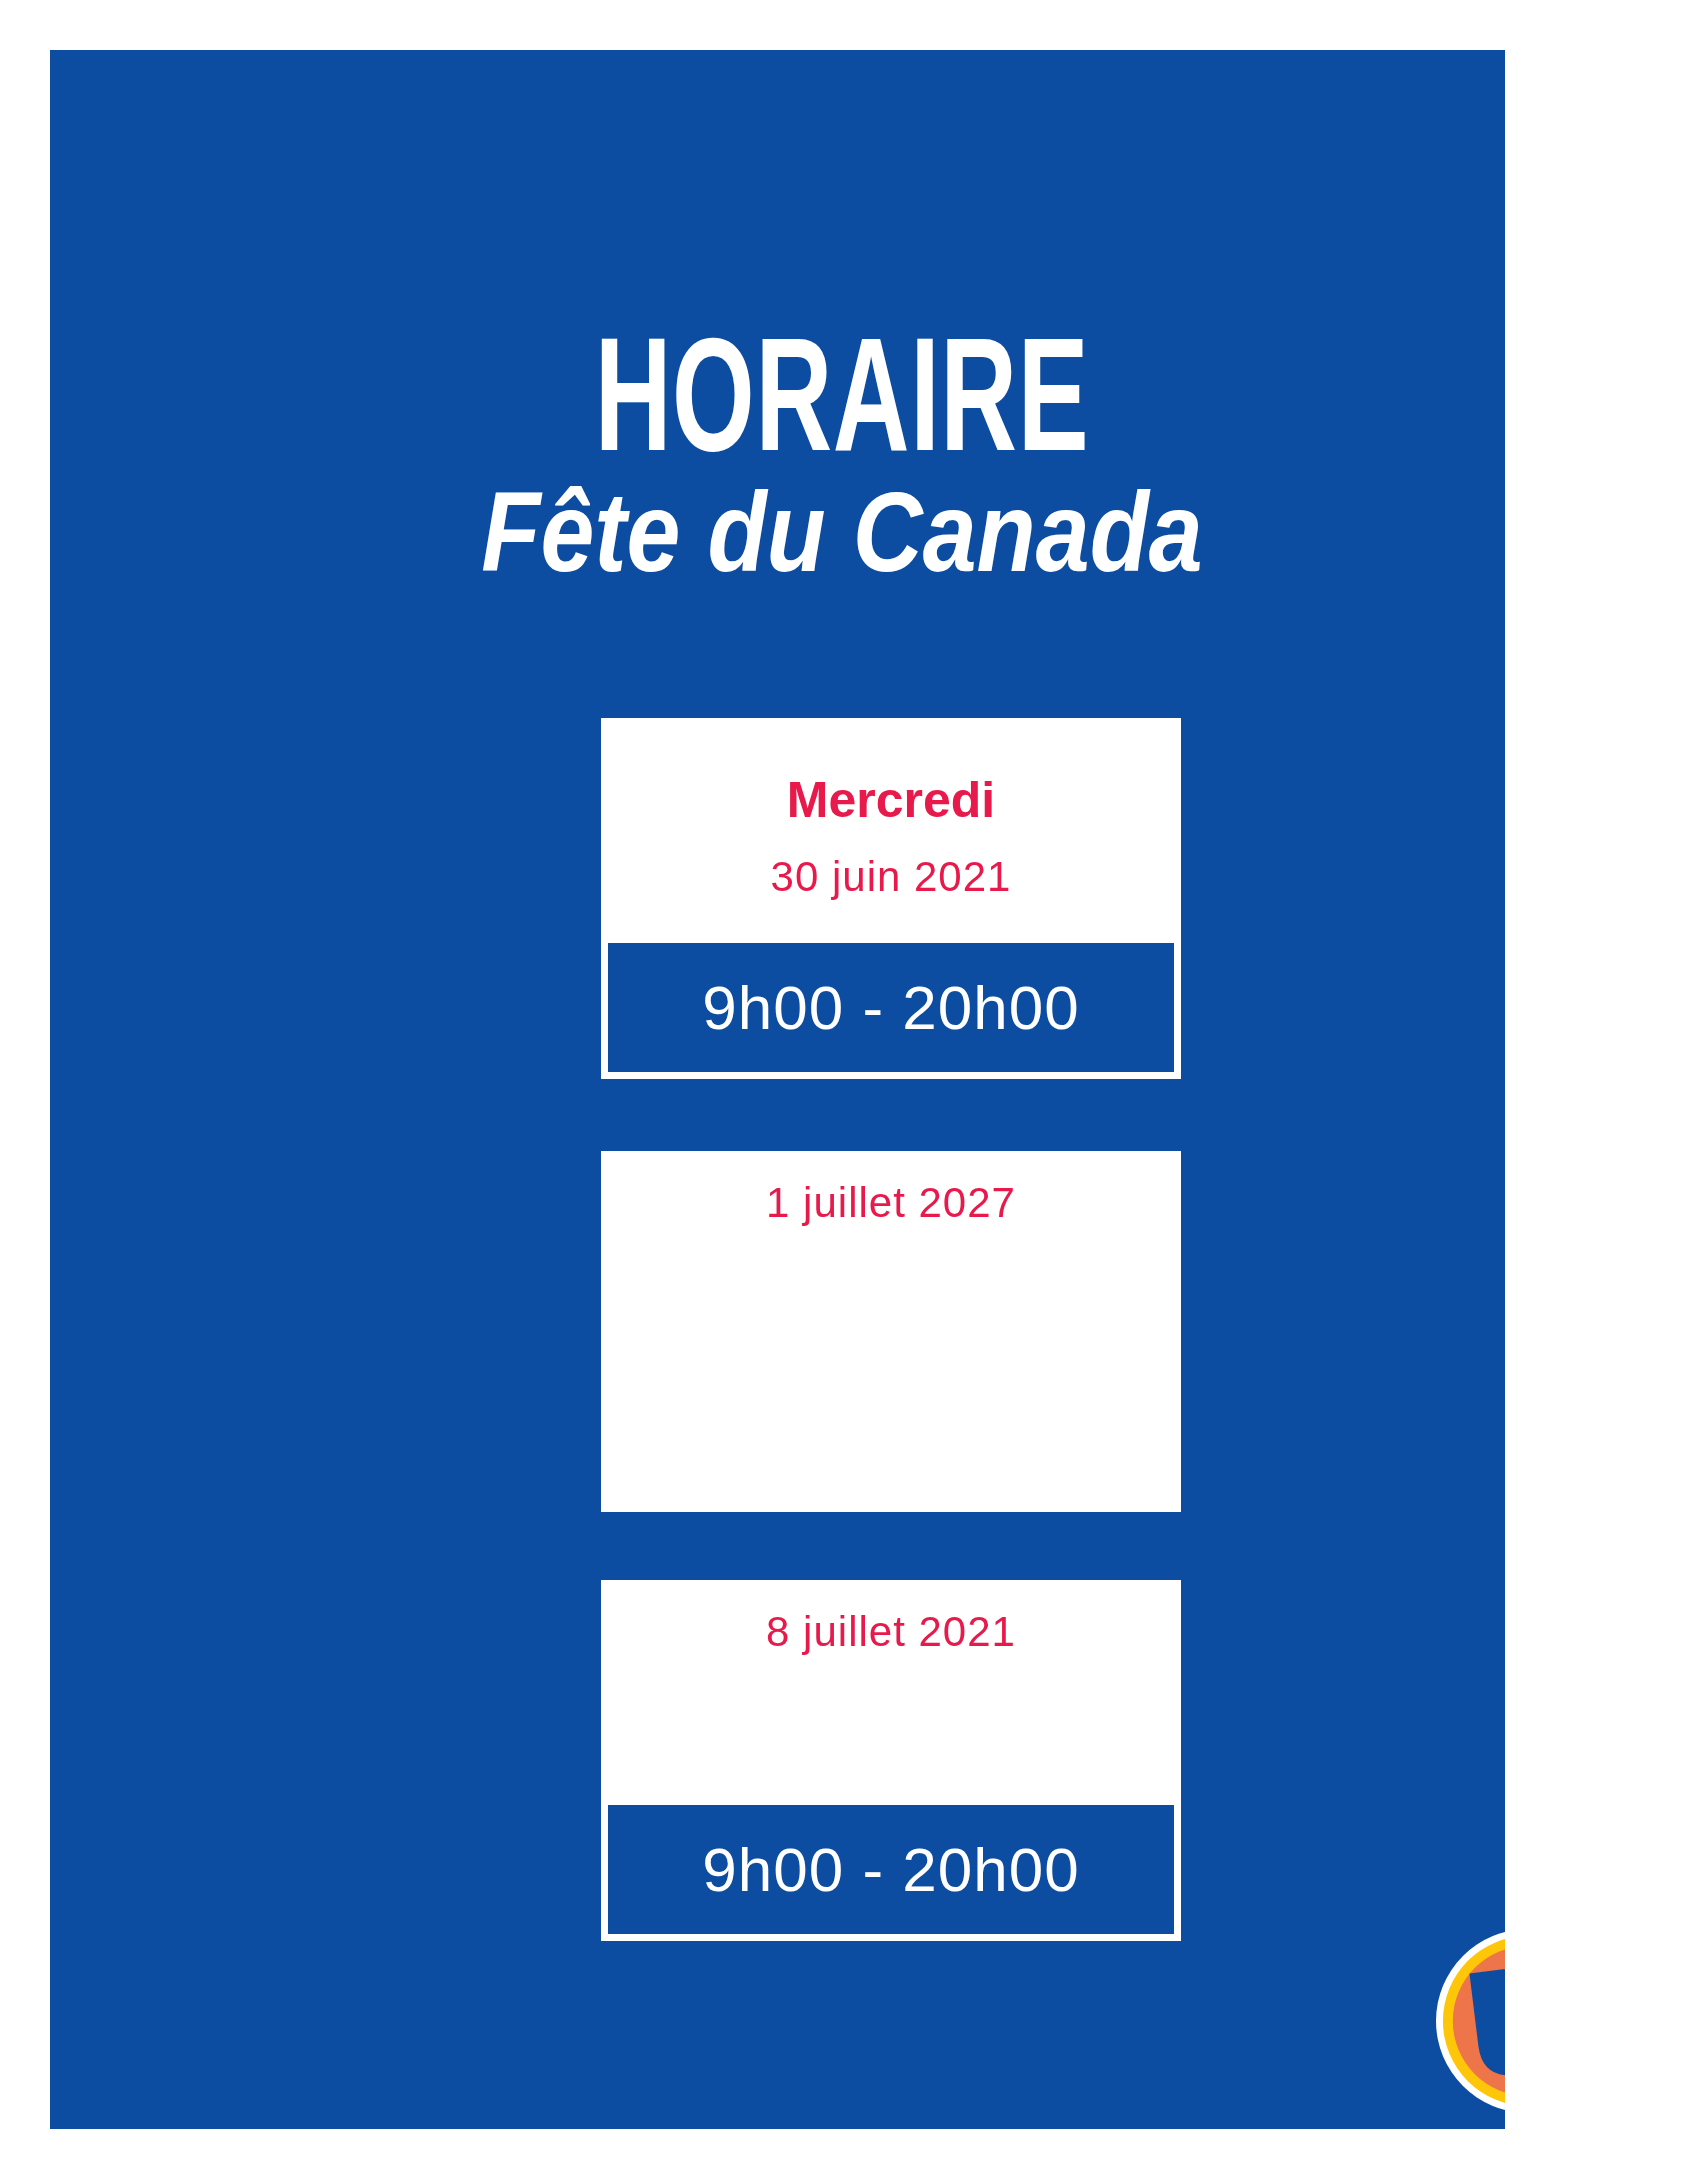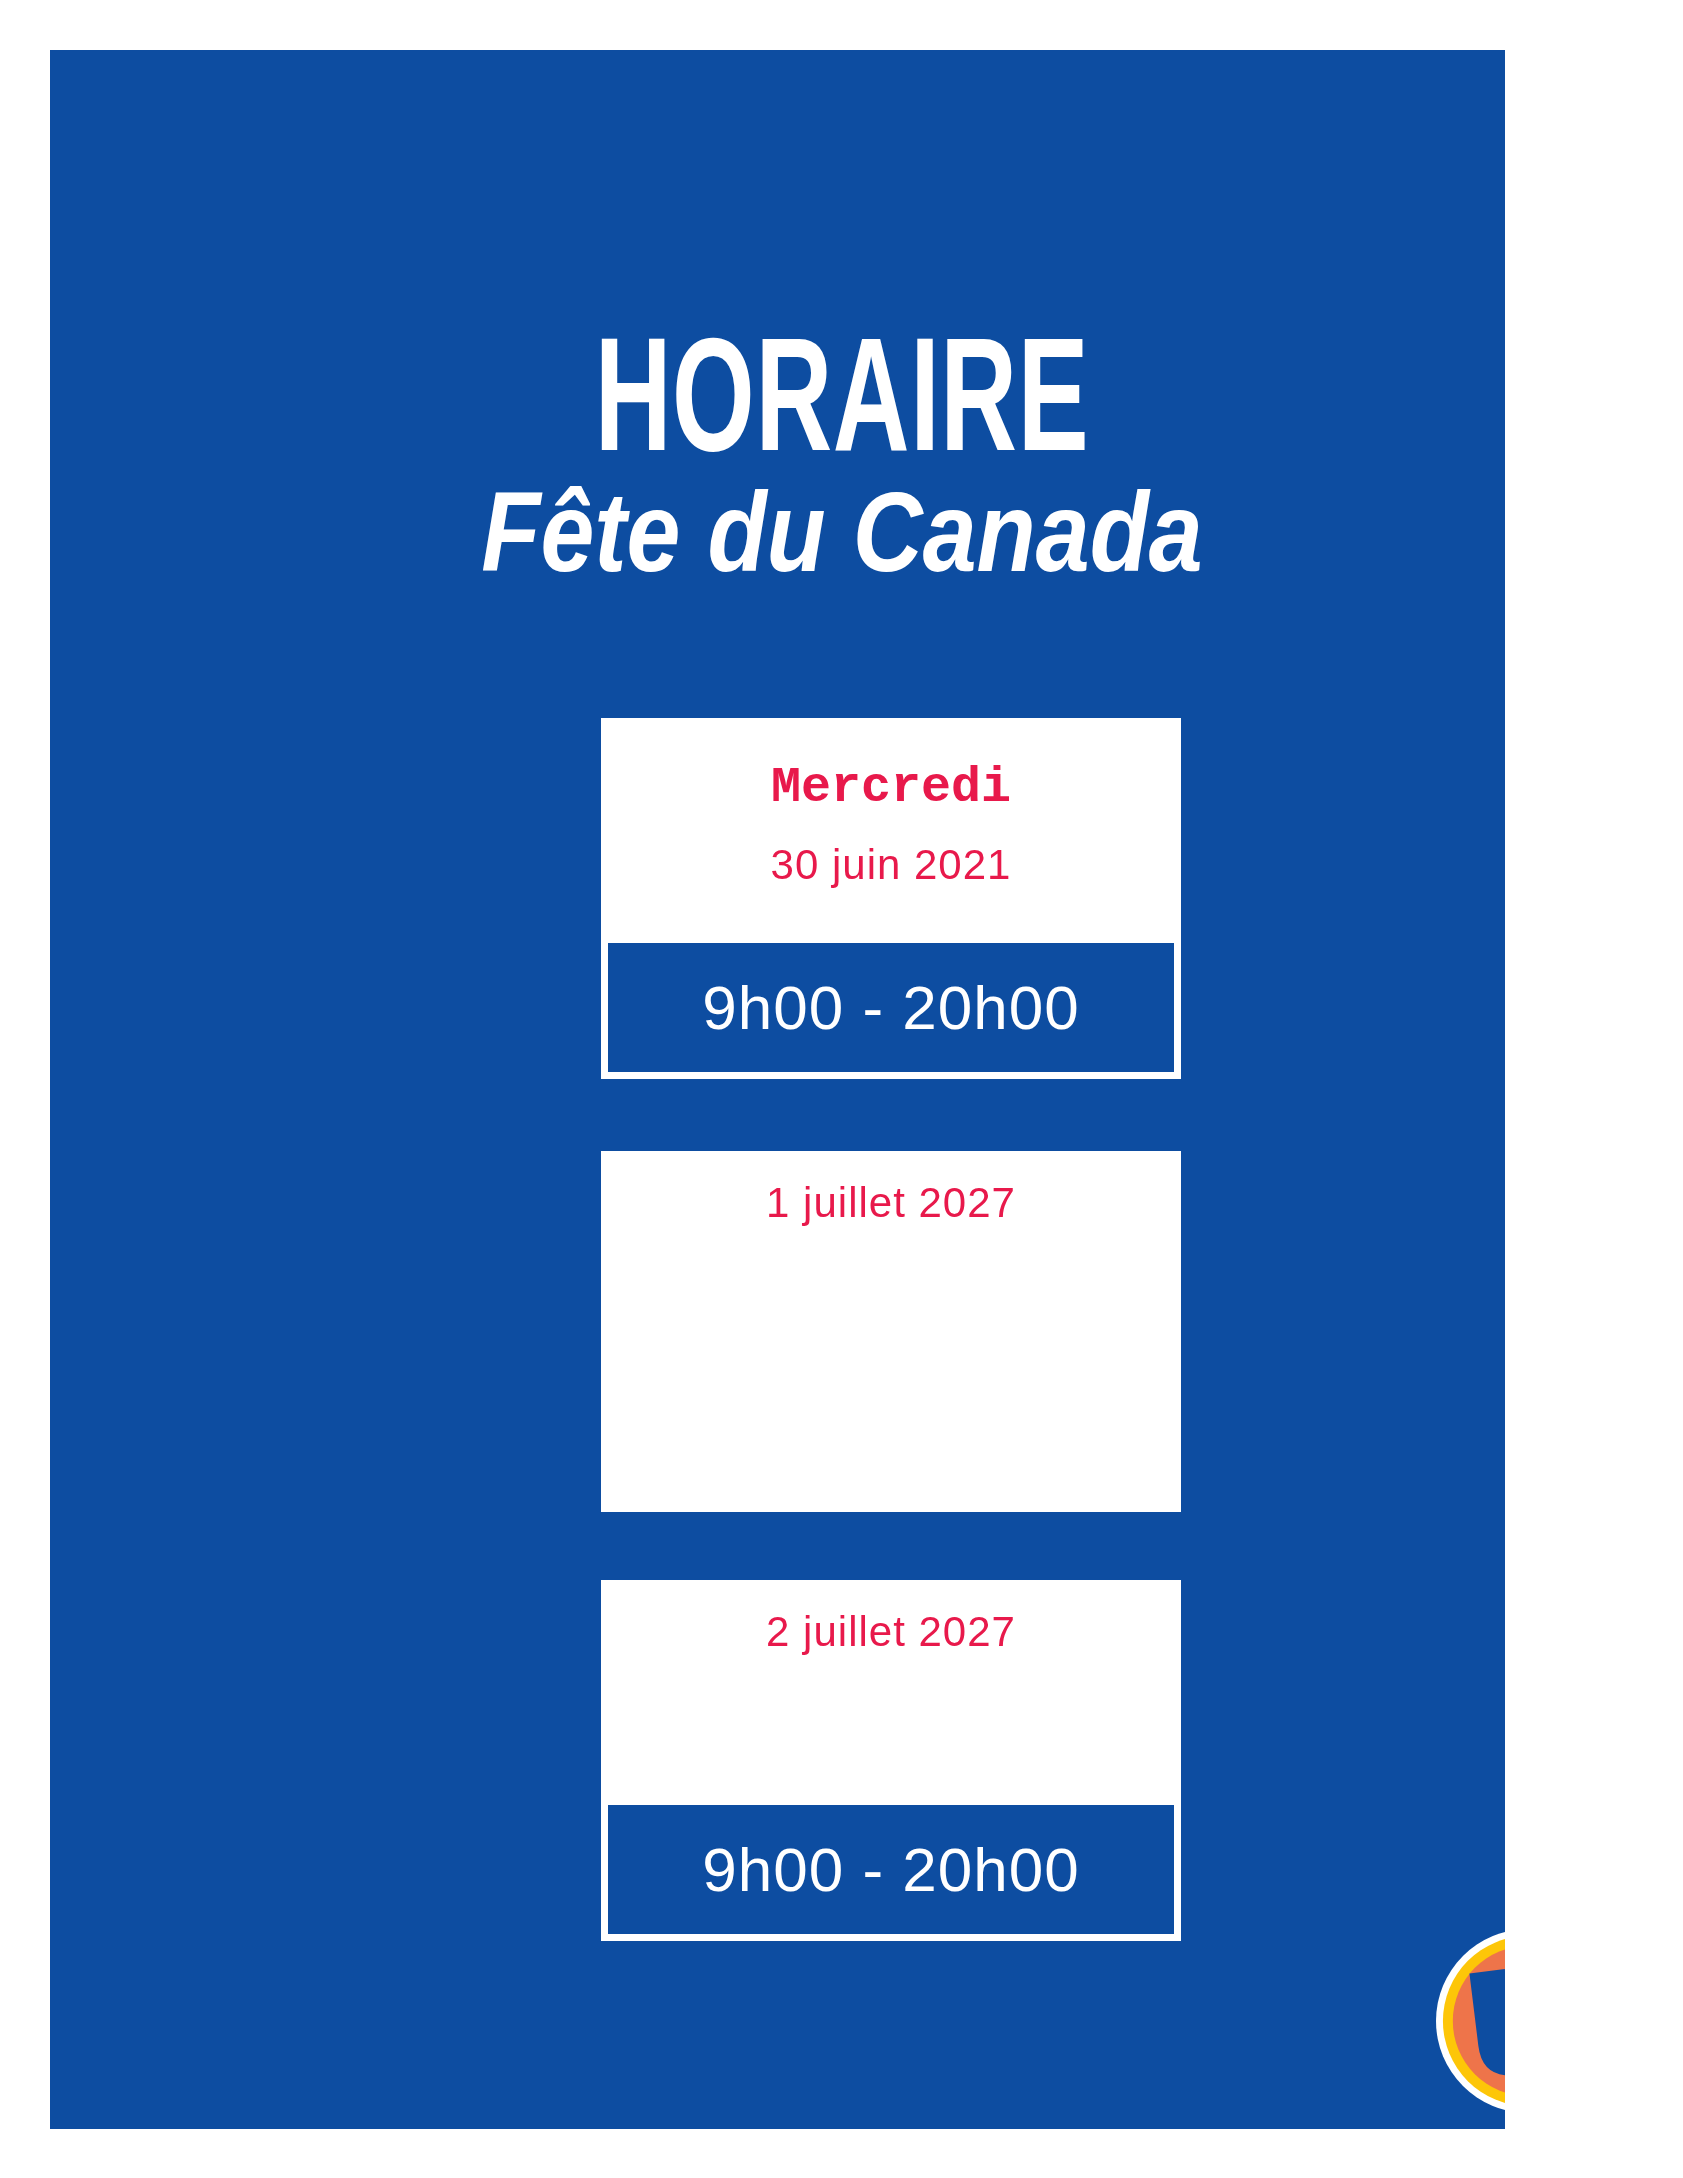--- a/index.html
+++ b/index.html
@@ -44,25 +44,24 @@
     position:absolute;
     left:551px;
     width:580px;height:361px;
     background:#ffffff;
     text-align:center;
   }
   .card.c1{top:668px;}
   .card.c2{top:1101px;}
   .card.c3{top:1530px;}
   .day{
-    padding-top:45px;
+    padding-top:57px;
     font-size:50px;
     font-weight:bold;
     line-height:1;
-    font-family:Liberation Mono, monospace;
   }
   .date{
     margin-top:31px;
     font-size:42px;
     font-weight:normal;
     line-height:1;
     letter-spacing:1px;
   }
   .hours-bar{
     position:absolute;
@@ -102,21 +101,21 @@
       <div class="hours-bar" style="background: rgb(13, 77, 161);">
         <span class="hours">9h00 - 20h00</span>
       </div>
     </div>
 
     <div class="card c2">
       <div class="date red" style="color: rgb(232, 25, 75);">1 juillet 2027</div>
     </div>
 
     <div class="card c3">
-      <div class="date red" style="color: rgb(232, 25, 75);">2 juillet 2027</div>
+      <div class="date red" style="color: rgb(232, 25, 75);">8 juillet 2021</div>
       <div class="hours-bar" style="background: rgb(13, 77, 161);">
         <span class="hours">9h00 - 20h00</span>
       </div>
     </div>
 
     <svg class="logo" viewBox="0 0 186 186" xmlns="http://www.w3.org/2000/svg">
       <circle cx="93" cy="93" r="93" class="ring-white" fill="#ffffff"></circle>
       <circle cx="93" cy="93" r="86" class="ring-yellow" fill="#fdc608"></circle>
       <circle cx="93" cy="93" r="76" class="ring-orange" fill="#ee744a"></circle>
       <circle cx="93" cy="93" r="52" class="ring-white" fill="#ffffff"></circle>

